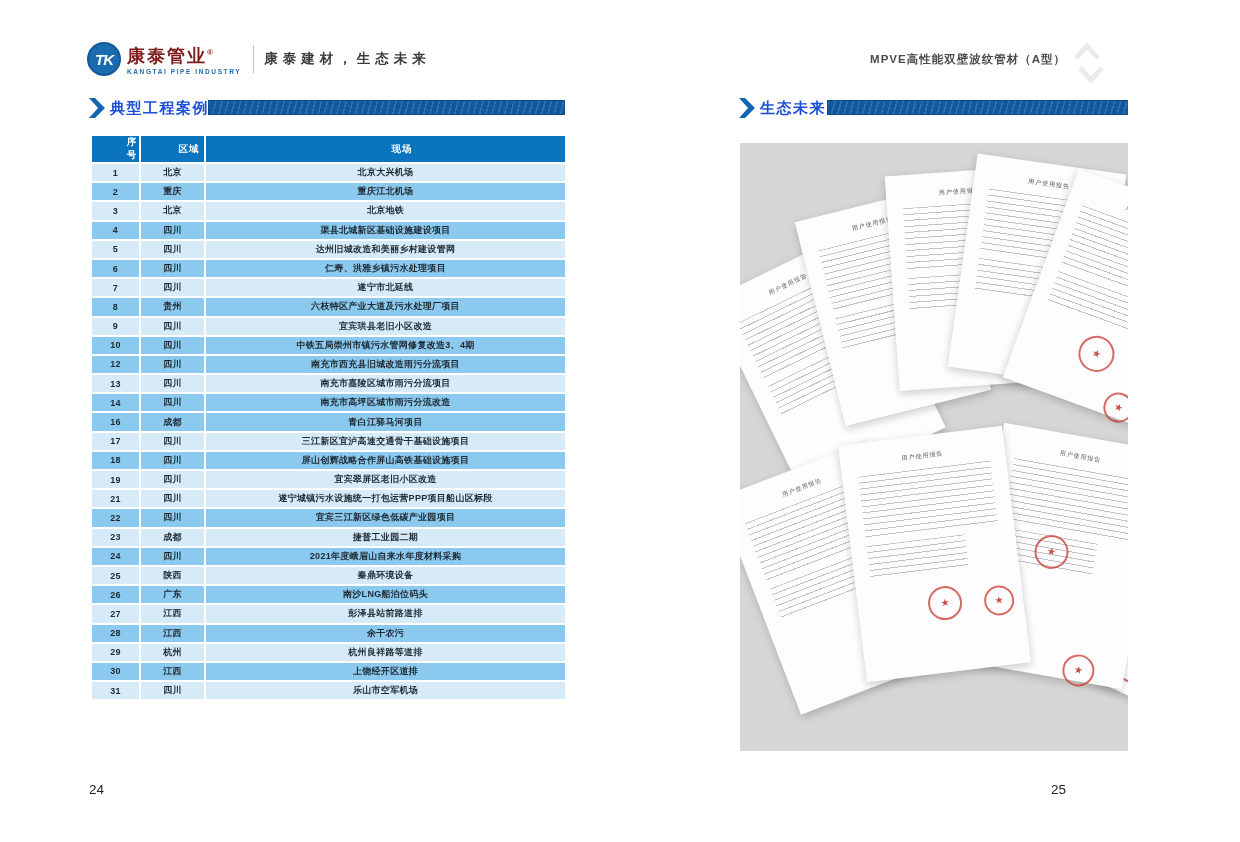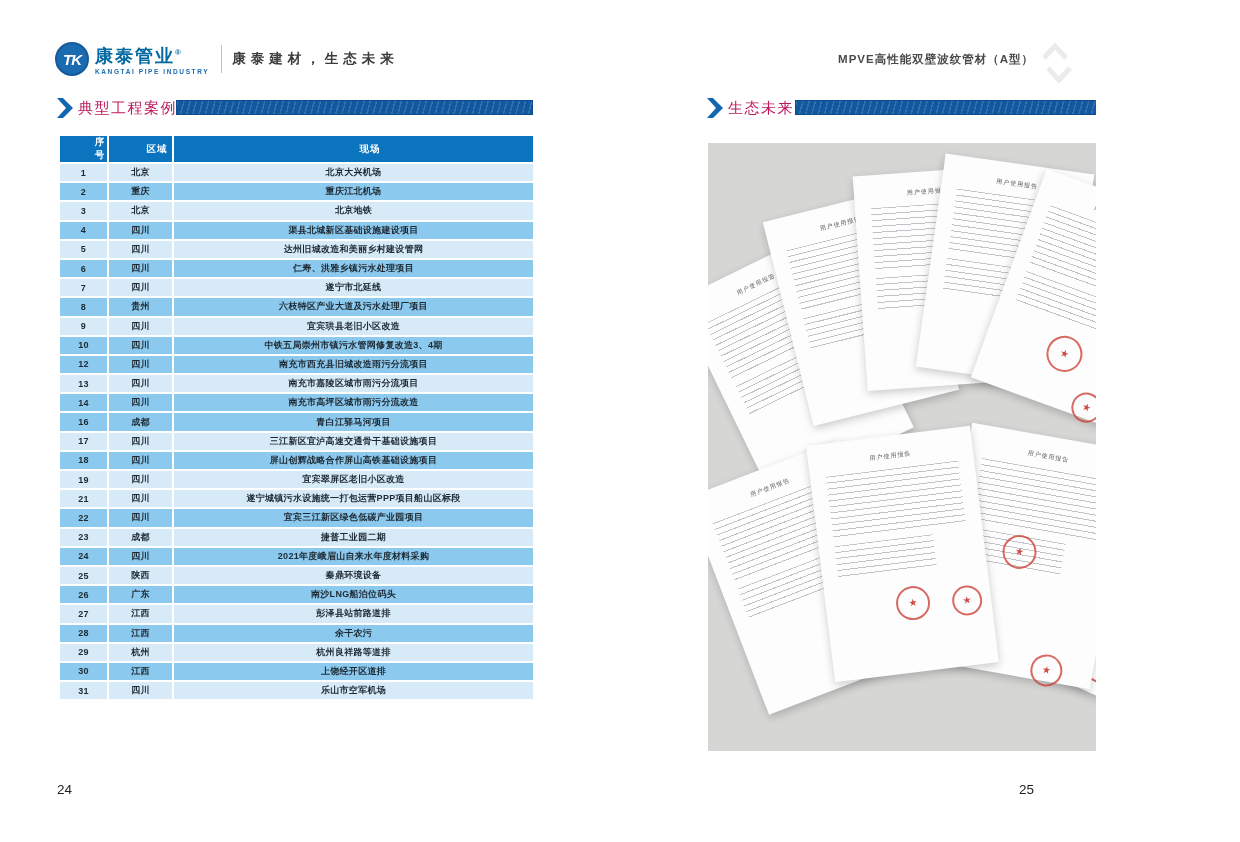--- a/index.html
+++ b/index.html
@@ -1,48 +1,49 @@
 <!DOCTYPE html>
 <html><head>
 <meta charset="utf-8">
 <style>
   * { margin:0; padding:0; box-sizing:border-box; }
   html,body { background:#fff; }
   body { font-family:"Liberation Sans","DejaVu Sans",sans-serif; }
   #page {
     position:relative; width:1096px; height:842px; background:#ffffff;
     overflow:hidden;
+    margin-left:32px;
   }
 
   
   .brand-block { position:absolute; left:55px; top:42px; display:flex; align-items:center; }
   .tk-circle {
     width:34px; height:34px; border-radius:50%; background:#1b6bb0;
     color:#fff; font-style:italic; font-weight:bold; font-size:15px;
     display:flex; align-items:center; justify-content:center;
     border:2px solid #15599a; letter-spacing:-1px;
   }
   .brand-text { margin-left:6px; }
-  .brand-cn { color:#0369a1; font-weight:bold; font-size:18px; letter-spacing:2px; line-height:18px; white-space:nowrap; }
+  .brand-cn { color:#7f1d1d; font-weight:bold; font-size:18px; letter-spacing:2px; line-height:18px; white-space:nowrap; }
   .brand-reg { font-size:8px; vertical-align:super; letter-spacing:0; }
   .brand-en { color:#1b6bb0; font-size:6.5px; letter-spacing:1.6px; font-weight:bold; margin-top:3px; white-space:nowrap; }
   .brand-divider { width:1px; height:28px; background:#b9c6d2; margin:0 10px 0 12px; }
   .tagline { color:#3c3c3c; font-weight:bold; font-size:13.5px; letter-spacing:5px; white-space:nowrap; }
 
   .doc-title {
     position:absolute; top:52px; right:62px; color:#4a4a4a;
     font-size:11.5px; font-weight:600; letter-spacing:1px;text-align:right;
   }
   .s-mark { position:absolute; top:40px; right:22px; opacity:.9; }
 
   
   .section-header { position:absolute; top:98px; height:20px; }
   .section-header .chev { position:absolute; top:0; left:0; }
   .section-title {
-    position:absolute; left:21px; top:1px; color:#be185d; font-weight:normal;
+    position:absolute; left:21px; top:1px; color:#1d4ed8; font-weight:bold;
     font-size:15px; letter-spacing:1.5px; white-space:nowrap;
   }
   .section-bar {
     position:absolute; top:2px; height:15px; background:#12589f;
     background-image:repeating-linear-gradient(105deg, rgba(255,255,255,.14) 0 1.5px, rgba(255,255,255,0) 1.5px 6px);
     border:1px solid #0d4c8c;
   }
   #sec-left { left:57px; }
   #sec-left .section-bar { left:119px; width:357px; }
   #sec-right { left:707px; }

